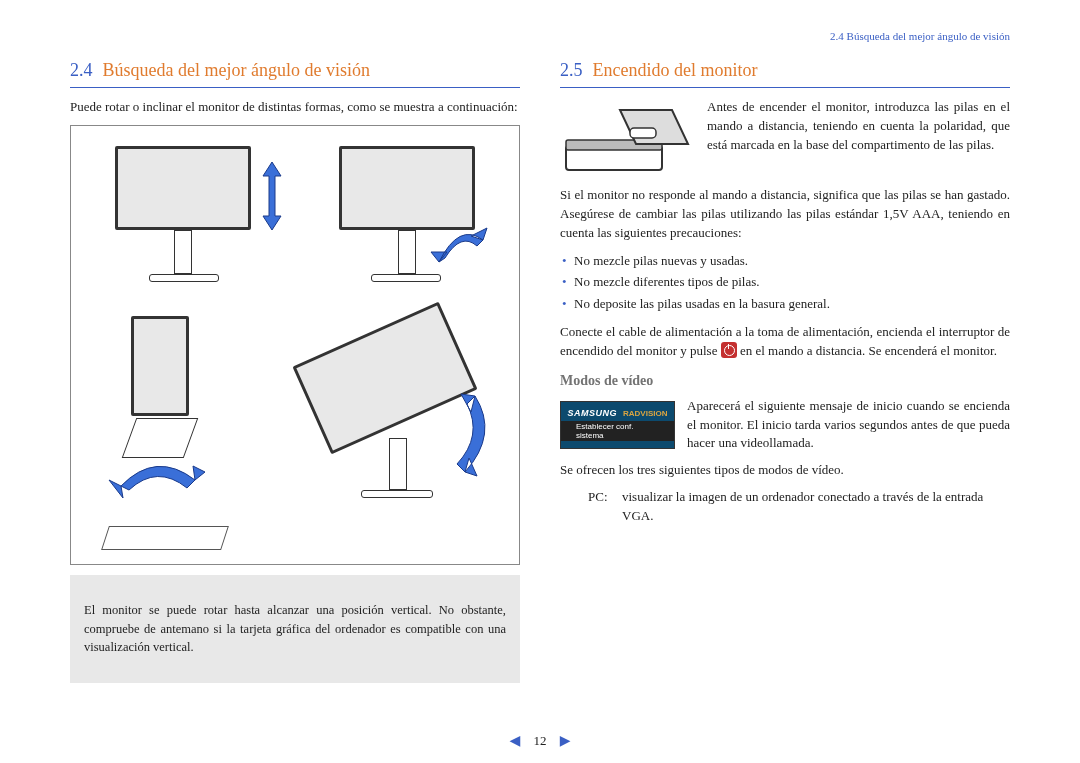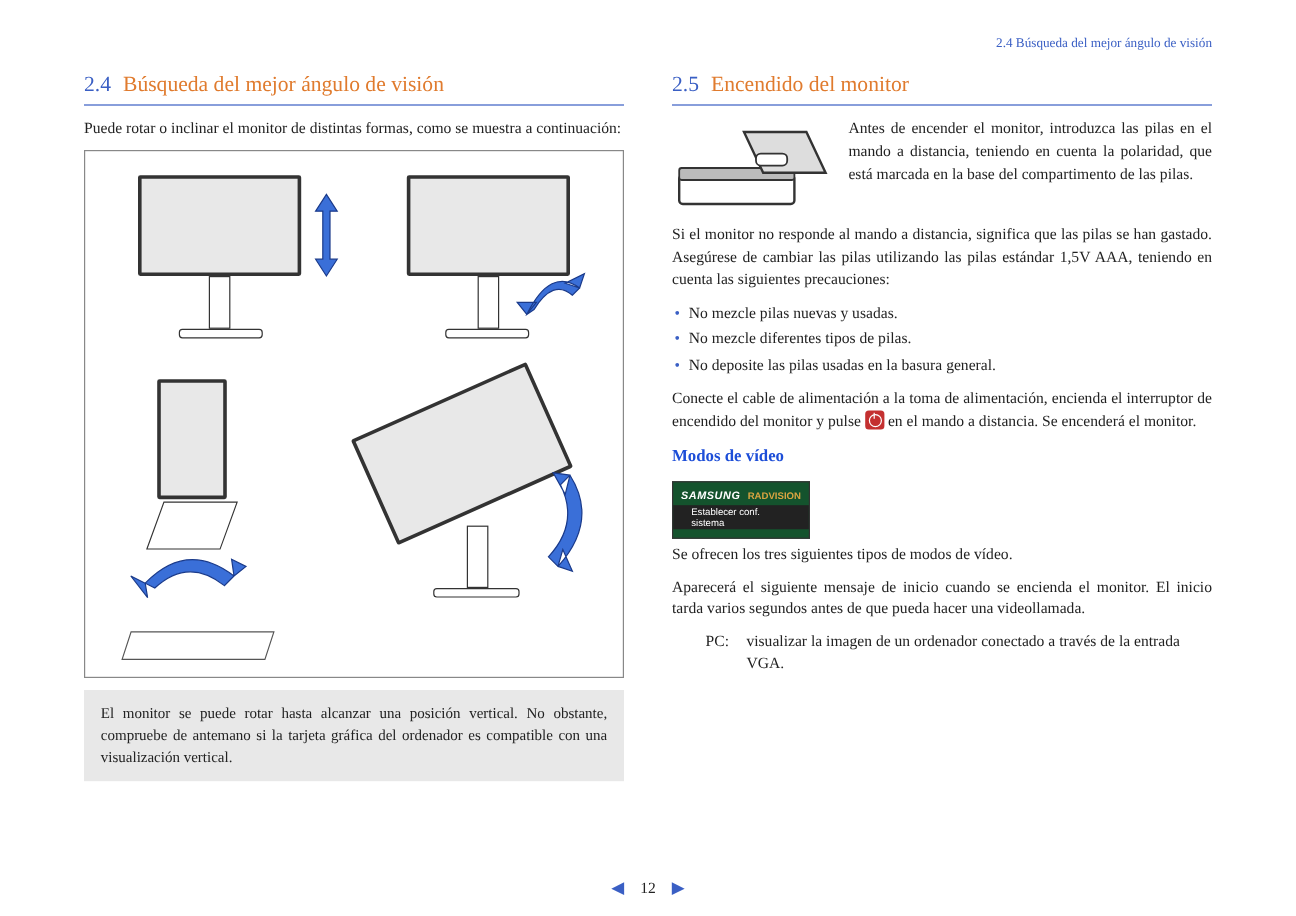--- a/index.html
+++ b/index.html
@@ -42,21 +42,21 @@
   p { line-height: 1.45; text-align: justify; margin-bottom: 8px; }
   .figure {
     border: 1px solid #888;
     height: 440px;
     margin: 8px 0 10px 0;
     position: relative;
     background: #fff;
   }
   .note-box {
     background: #e8e8e8;
-    padding: 10px 14px;
+    padding: 26px 14px;
     font-size: 12.5px;
     line-height: 1.5;
     text-align: justify;
   }
   ul.bullets {
     list-style: none;
     margin: 6px 0 10px 0;
   }
   ul.bullets li {
     position: relative;
@@ -68,27 +68,27 @@
     content: "•";
     position: absolute;
     left: 2px;
     color: #3a5fc4;
   }
   .float-fig {
     float: left;
     margin: 4px 12px 4px 0;
   }
   .remote-fig { width: 135px; height: 80px; }
-  .badge-fig { width: 115px; height: 48px; background:#14532d; border:1px solid #333; display:flex; flex-direction:column; align-items:center; justify-content:center; gap:3px; }
+  .badge-fig { width: 115px; height: 48px; background:#0c4a6e; border:1px solid #333; display:flex; flex-direction:column; align-items:center; justify-content:center; gap:3px; }
   .badge-row { display:flex; gap:6px; align-items:center;}
   .samsung { color:#fff; font-family: Arial, sans-serif; font-size:9px; font-style:italic; font-weight:bold; letter-spacing:0.5px;}
   .rad { color:#d9a441; font-family: Arial, sans-serif; font-size:8px; font-weight:bold; }
   .badge-sub { color:#fff; font-family: Arial, sans-serif; font-size:8px; background:#222; padding:1px 15px;}
   .sub-h3 {
-    color: #1d4ed8;
+    color: #737373;
     font-size: 14px;
     font-weight: bold;
     margin: 12px 0 8px 0;
     clear: both;
   }
   .power-btn {
     display: inline-block;
     width: 16px; height: 16px;
     background: #c43030;
     border-radius: 3px;
@@ -218,23 +218,23 @@
 
     <h3 class="sub-h3">Modos de vídeo</h3>
 
     <div class="float-fig badge-fig">
       <div class="badge-row">
         <span class="samsung">SAMSUNG</span>
         <span class="rad">RADVISION</span>
       </div>
       <span class="badge-sub">Establecer conf. sistema</span>
     </div>
+    <p>Aparecerá el siguiente mensaje de inicio cuando se encienda el monitor. El inicio tarda varios segundos antes de que pueda hacer una videollamada.</p>
+
     <p style="clear:both">Se ofrecen los tres siguientes tipos de modos de vídeo.</p>
-
-    <p>Aparecerá el siguiente mensaje de inicio cuando se encienda el monitor. El inicio tarda varios segundos antes de que pueda hacer una videollamada.</p>
 
     <div class="def">
       <div class="term">PC:</div>
       <div>visualizar la imagen de un ordenador conectado a través de la entrada VGA.</div>
     </div>
   </div>
 </div>
 
 <div class="pager">
   <span class="arrow">◀</span>

